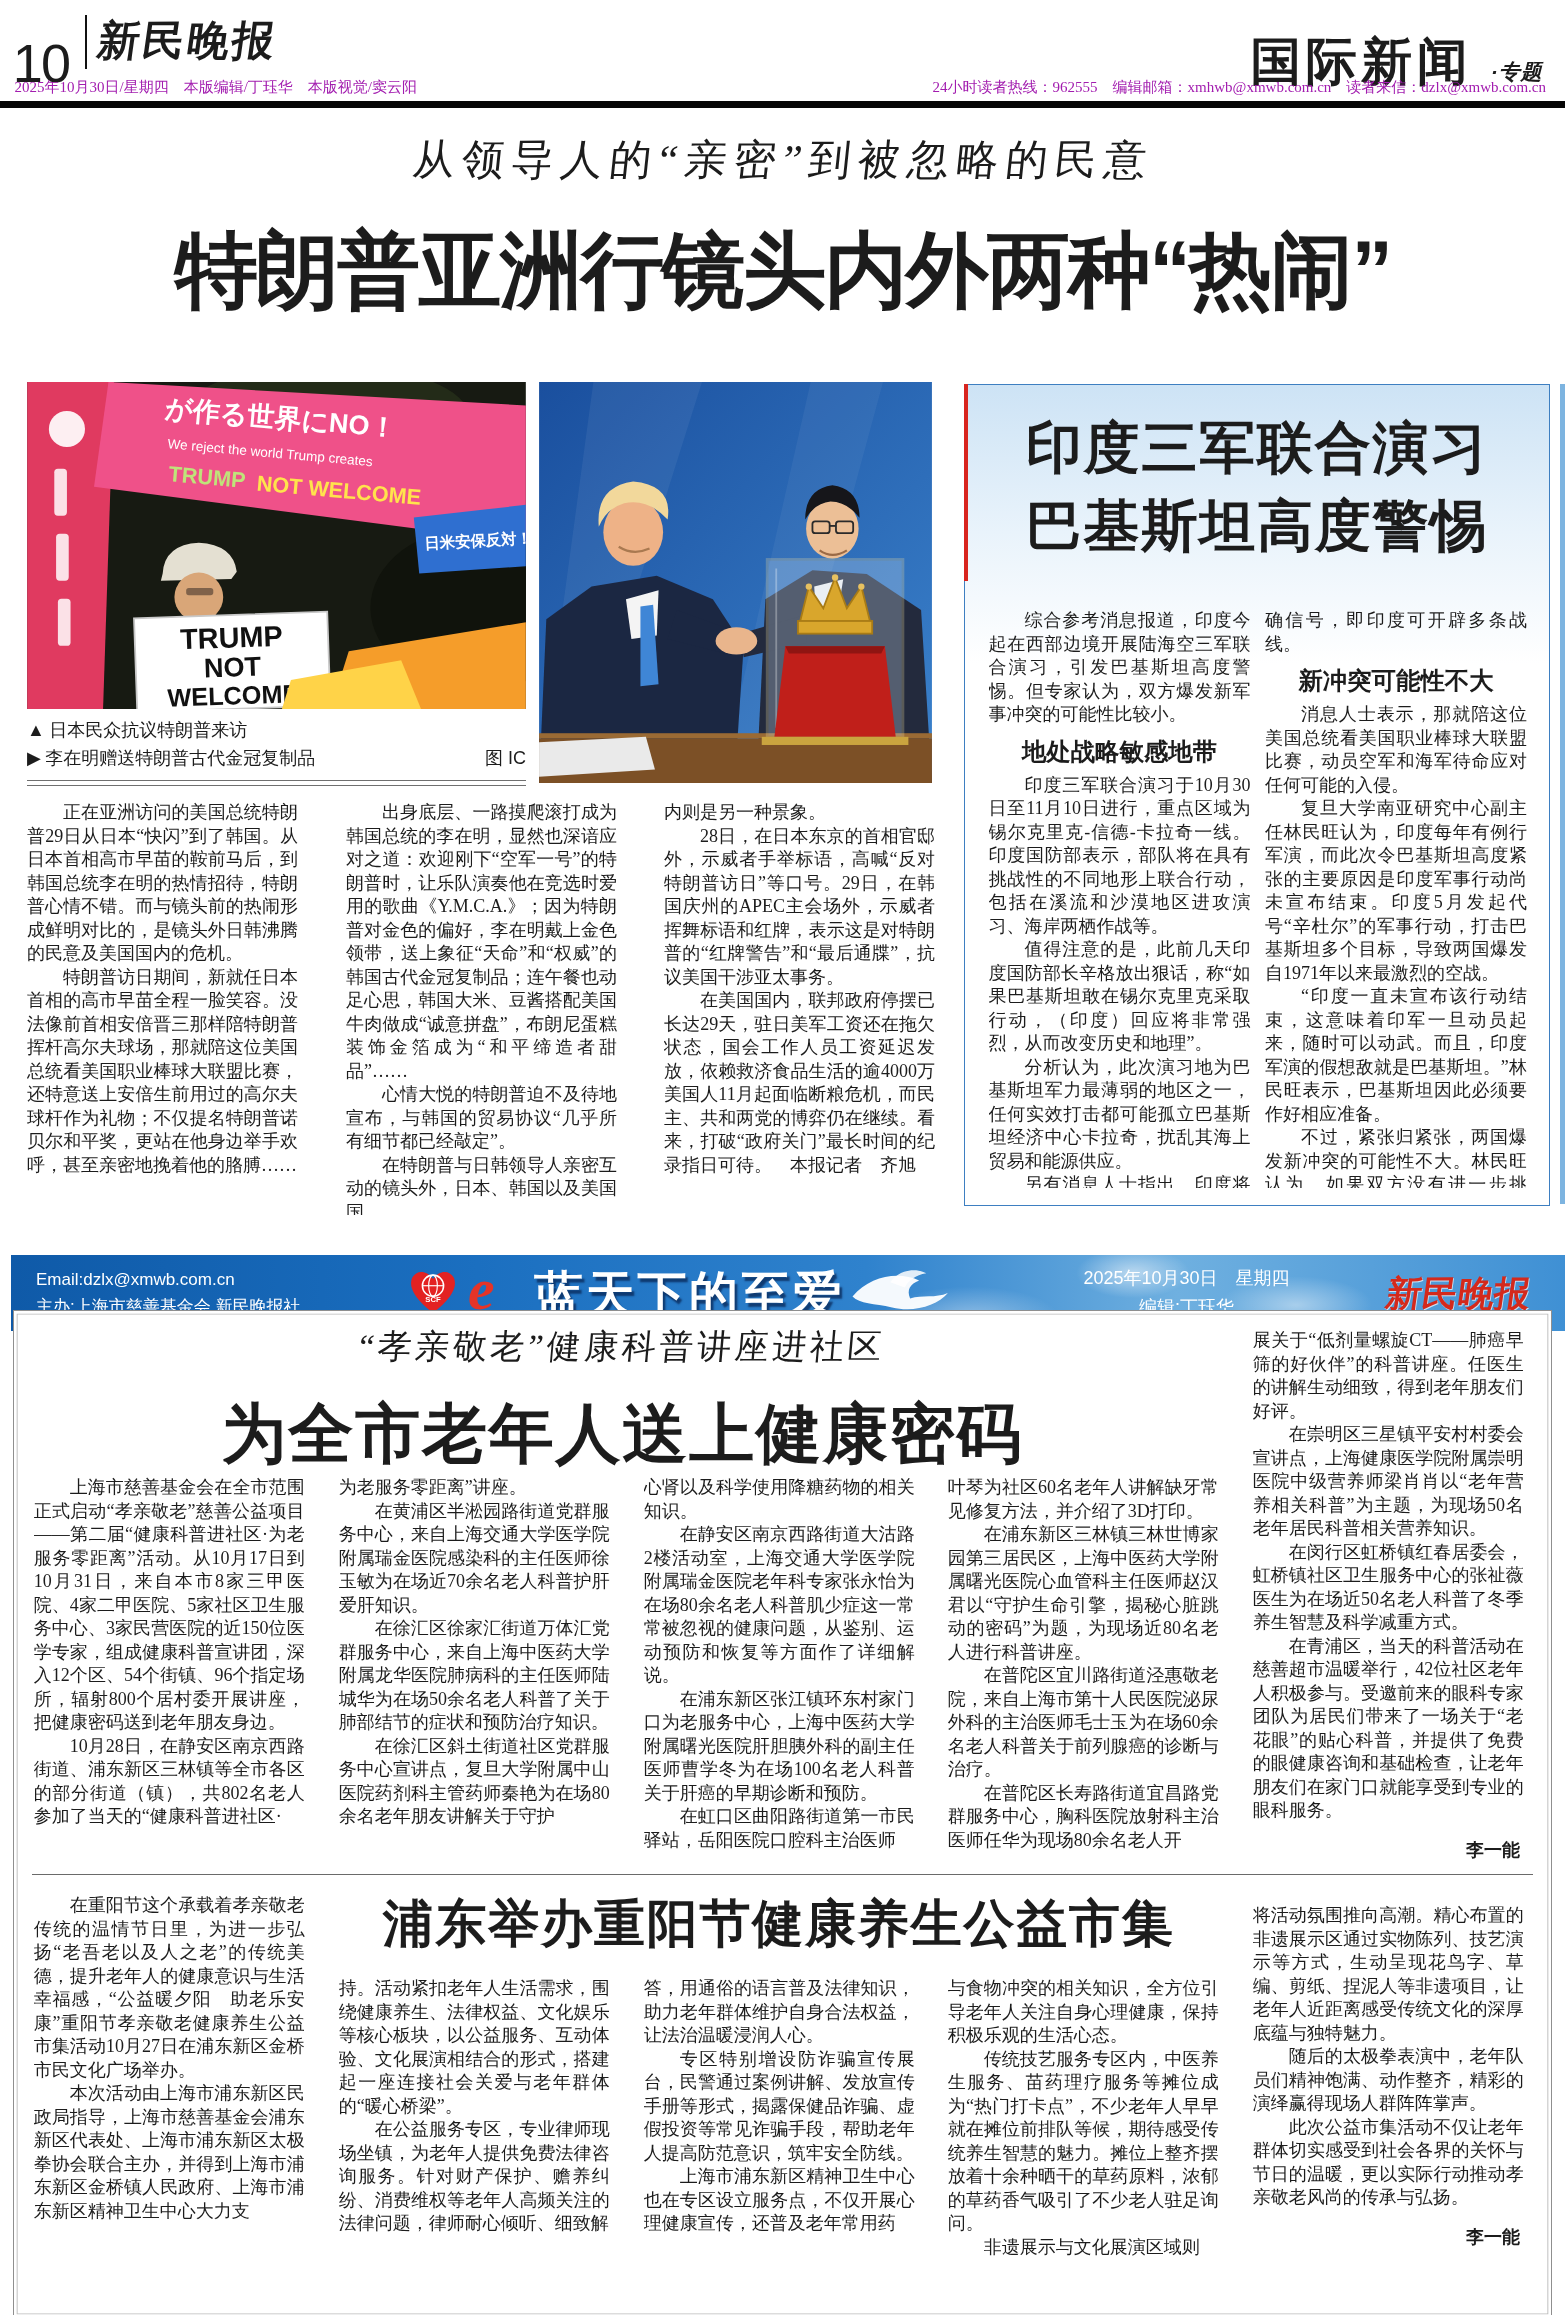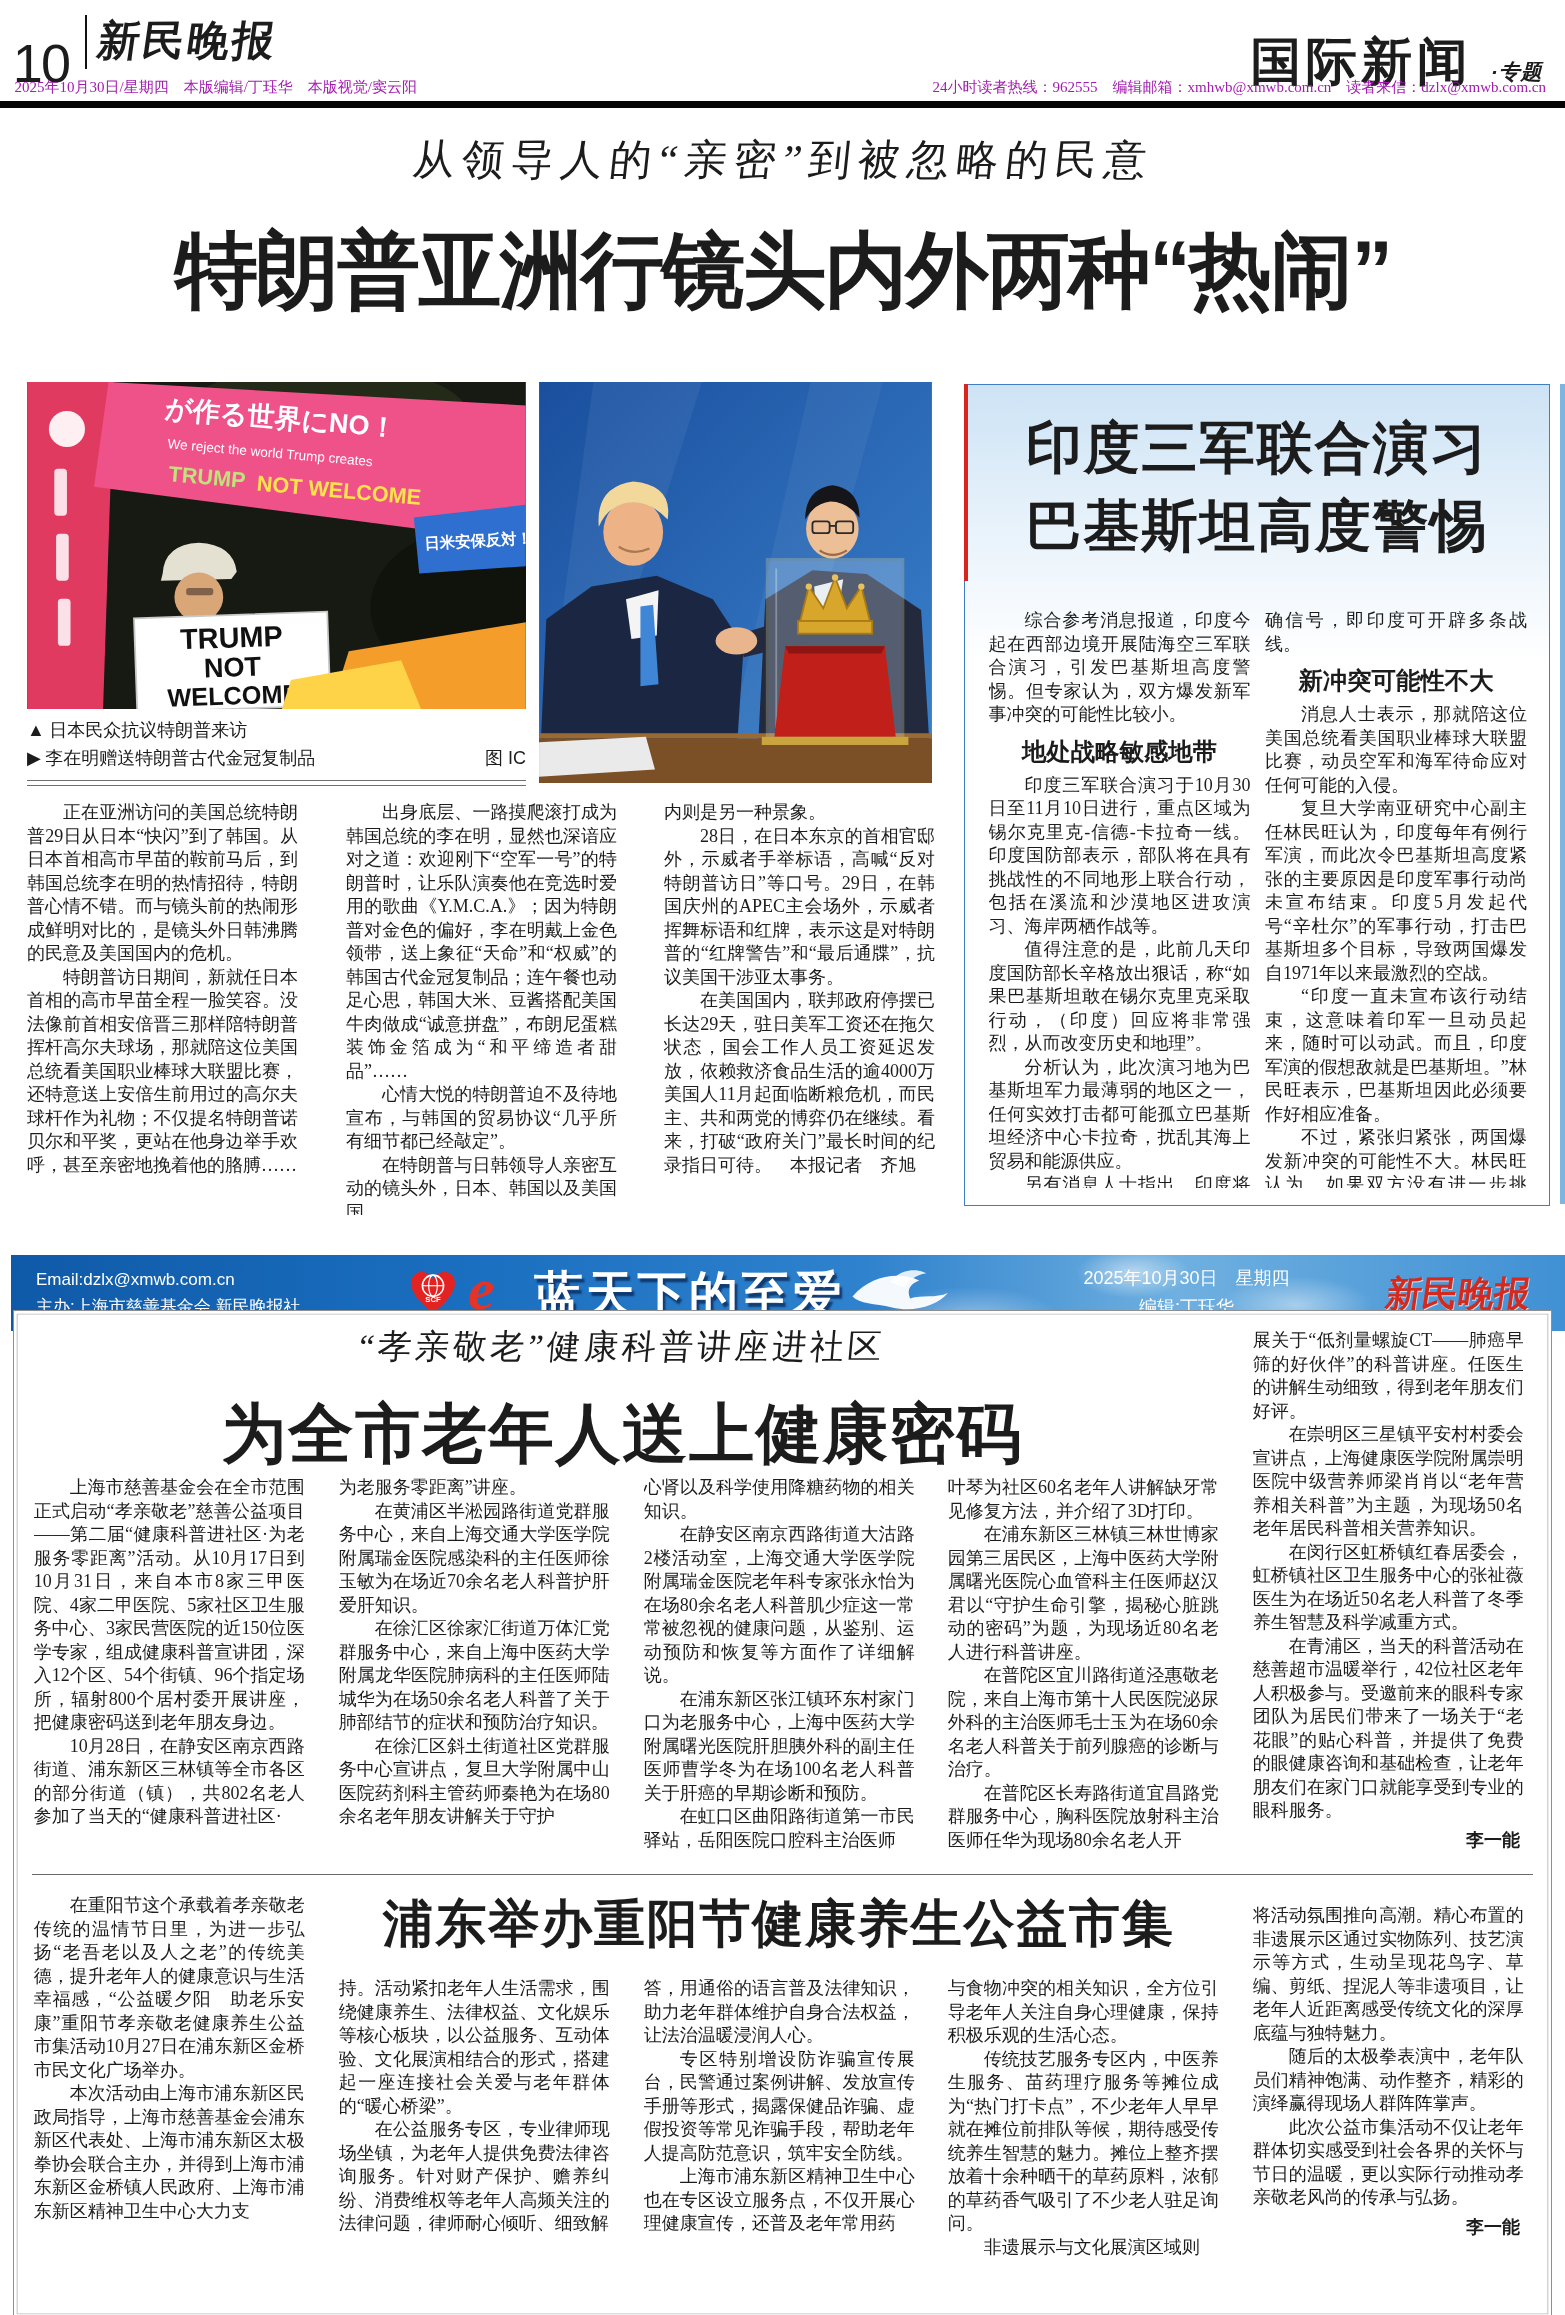--- a/index.html
+++ b/index.html
@@ -27,21 +27,21 @@
   .double-rule{height:3.6px;border-top:0.9px solid #6f6f6f;border-bottom:0.9px solid #6f6f6f;margin-top:8.1px;}
   
   .bodytext{font-size:18px;line-height:23.5px;text-align:justify;overflow:hidden;}
   .col{position:absolute;width:271px;}
   .para{margin:0;}
   .para.p{text-indent:2em;}
   .para.cont{text-indent:0;}
   .para.h{font-family:"Liberation Sans","DejaVu Sans",sans-serif;font-weight:700;font-size:24.4px;
           line-height:31px;text-align:center;text-indent:0;margin:9px 0 7.2px 0;}
   .para.by{font-family:"Liberation Sans","DejaVu Sans",sans-serif;font-weight:700;text-align:right;
-           text-indent:0;margin-top:6px;padding-right:3.6px;}
+           text-indent:0;margin-top:16px;padding-right:3.6px;}
   
   .india{left:964px;top:384px;width:584px;height:820px;border:0.9px solid #3e7fc1;
          background:linear-gradient(180deg,#cde3f5 0%,#e9f3fb 18%,#ffffff 34%);}
   .india .redstripe{position:absolute;left:-0.9px;top:-0.9px;width:3.6px;height:197px;background:#d8251f;}
   .india .ititle{position:absolute;left:0;top:23.5px;width:100%;text-align:center;font-size:56px;
                  font-weight:900;line-height:78px;letter-spacing:1.8px;}
   .india .icol{position:absolute;top:224px;height:579px;width:262px;}
   .blue-edge{left:1560px;top:384px;width:4.5px;height:820px;background:#7db4e0;}
   
   .banner{left:11px;top:1227px;width:1555px;height:76px;color:#fff;

